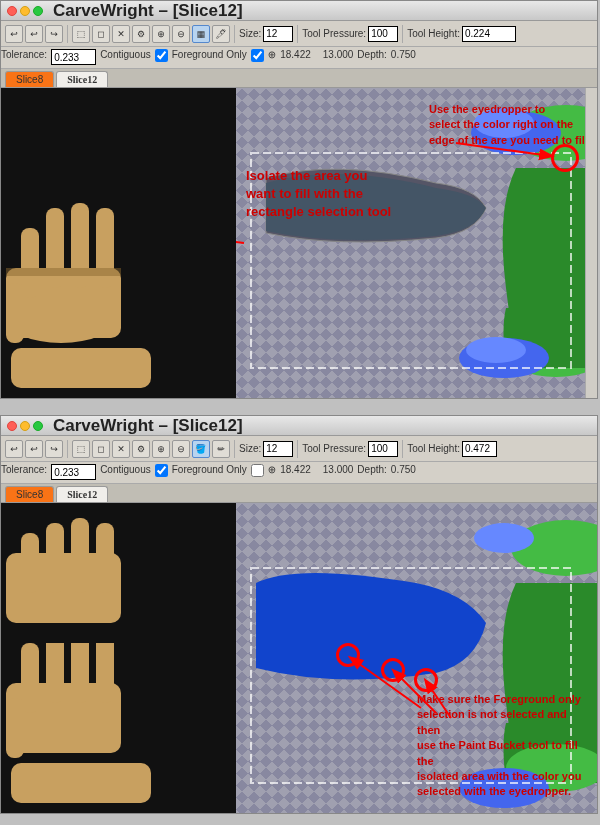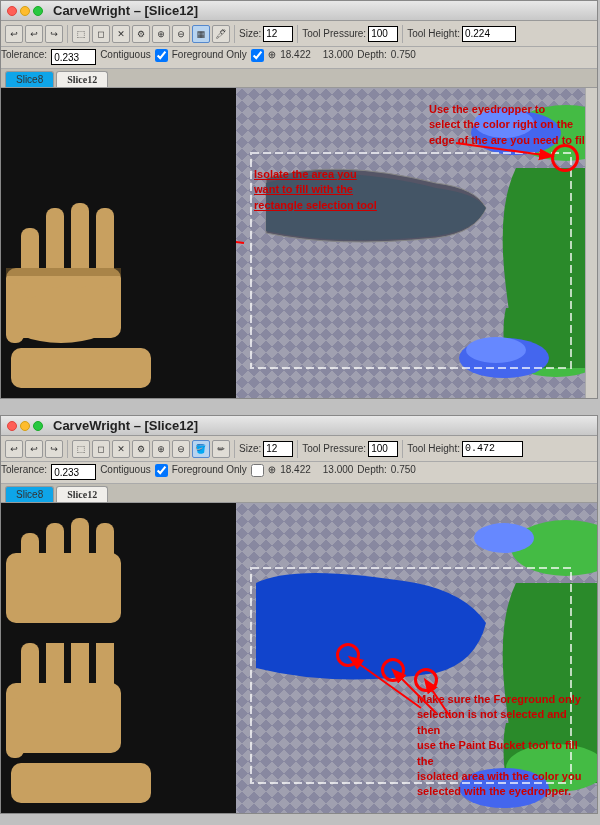--- a/index.html
+++ b/index.html
@@ -22,21 +22,21 @@
       border: 1px solid #888;
     }
 
     .title-bar {
       background: linear-gradient(to bottom, #e8e8e8, #c8c8c8);
       height: 20px;
       display: flex;
       align-items: center;
       padding: 0 6px;
       border-bottom: 1px solid #999;
-      font-size: 13px;
+      font-size: 17px;
       font-weight: bold;
       color: #222;
       gap: 4px;
     }
 
     .title-bar-dots {
       display: flex;
       gap: 3px;
       margin-right: 6px;
     }
@@ -110,21 +110,21 @@
     .tabs-bar {
       display: flex;
       background: #c0bdb4;
       border-bottom: 1px solid #999;
       padding: 2px 4px 0;
       gap: 2px;
     }
 
     .tab {
       padding: 2px 10px;
-      background: #0ea5e9;
+      background: #f97316;
       border: 1px solid #999;
       border-bottom: none;
       font-size: 10px;
       cursor: pointer;
       border-radius: 3px 3px 0 0;
       color: #333;
     }
 
     .tab.active {
       background: #f0eeea;
@@ -295,21 +295,21 @@
 
         <ellipse cx="320" cy="265" rx="50" ry="24" fill="#44bb44"></ellipse>
         <path d="M270,220 Q265,240 270,280 L365,280 L365,220 Z" fill="#2a8a2a"></path>
 
         <ellipse cx="268" cy="270" rx="45" ry="20" fill="#4466ee"></ellipse>
         <ellipse cx="260" cy="262" rx="30" ry="13" fill="#6688ff"></ellipse>
 
         <rect x="15" y="65" width="320" height="215" fill="none" stroke="rgba(255,255,255,0.7)" stroke-width="2" stroke-dasharray="8,4"></rect>
       </svg>
 
-      <div class="callout-box" style="top:75px; left:12px; color:#cc0000; font-size:11px; font-weight:bold; background:rgba(255,255,255,0.0); border:none;text-decoration:underline;">
+      <div class="callout-box" style="top:75px; left:4px; color:#cc0000; font-size:13px; font-weight:bold; background:rgba(255,255,255,0.0); border:none;">
         <span style="white-space:pre-line;">Isolate the area you
 want to fill with the
 rectangle selection tool</span>
       </div>
 
       <div class="callout-box" style="top:10px; left:187px; max-width:175px; color:#cc0000; background:rgba(255,255,255,0.0); border:none; font-size:11px;">
         <span style="white-space:pre-line;">Use the eyedropper to
 select the color right on the
 edge of the are you need to fill</span>
       </div>
@@ -358,21 +358,21 @@
     <div class="toolbar-btn" style="background:#b8d4f0;border-color:#5588cc;">🪣</div>
     <div class="toolbar-btn">✏</div>
     <div class="toolbar-sep"></div>
     <span class="toolbar-label">Size:</span>
     <input class="toolbar-input" style="width: 30px;" value="12">
     <div class="toolbar-sep"></div>
     <span class="toolbar-label">Tool Pressure:</span>
     <input class="toolbar-input" style="width: 30px;" value="100">
     <div class="toolbar-sep"></div>
     <span class="toolbar-label">Tool Height:</span>
-    <input class="toolbar-input" style="width: 61px; font-family: Liberation Mono, monospace;" value="0.472">
+    <input class="toolbar-input" style="width: 35px;" value="0.472">
   </div>
 
   <div class="toolbar-row2">
     <span>Tolerance:</span>
     <input class="toolbar-input" style="width: 45px;" value="0.233">
     <span>Contiguous</span>
     <input type="checkbox" checked="" style="">
     <span>Foreground Only</span>
     <input type="checkbox" style="">
     <span>⊕</span>

